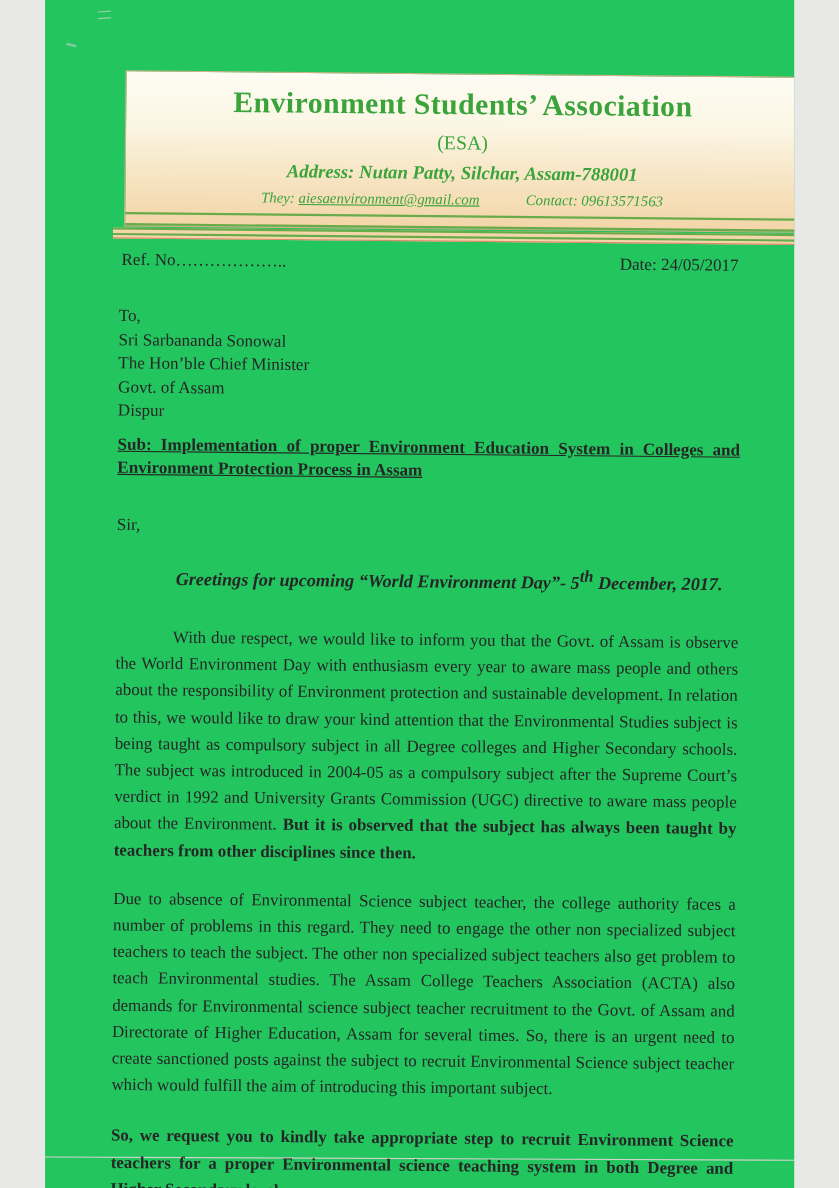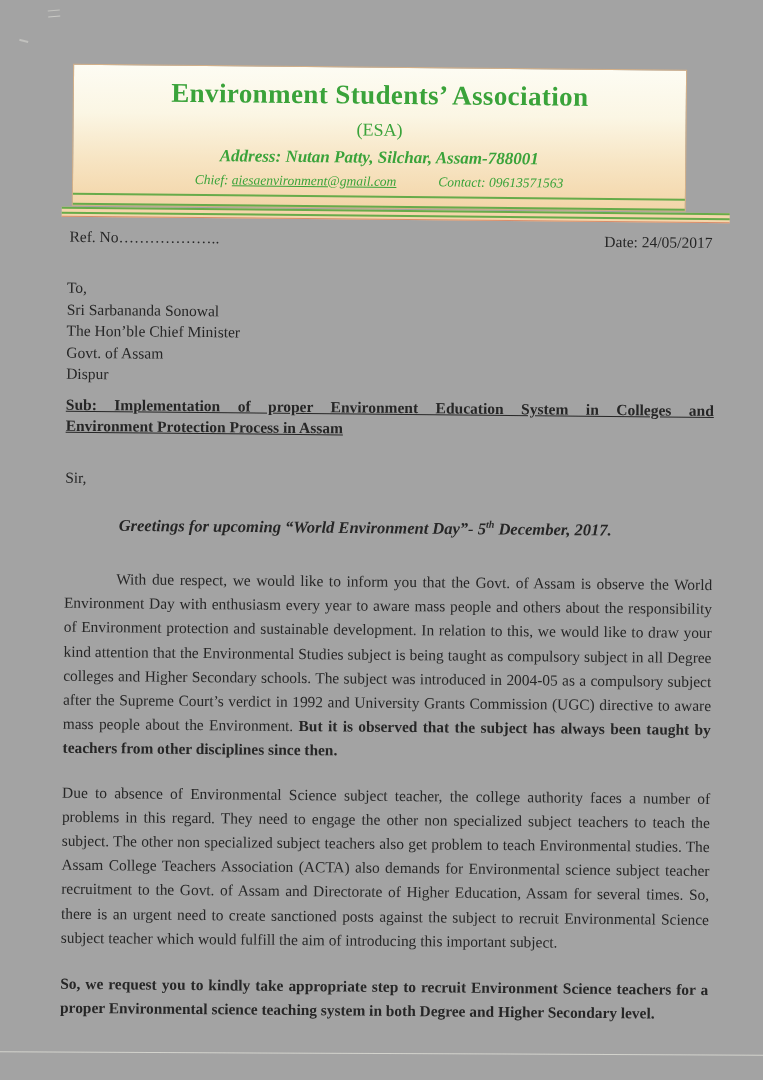--- a/index.html
+++ b/index.html
@@ -1,20 +1,20 @@
 <!DOCTYPE html>
 <html><head>
 <meta charset="utf-8">
 <style>
   html,body{margin:0;padding:0;background:#e8e8e6;}
   .page{
     position:relative;
-    width:763px;height:1080px;
+    width:681px;height:1080px;
     margin:0 auto;
-    background:#a3a3a3;
+    background:#22c55e;
     overflow:hidden;
     font-family:"Liberation Serif","DejaVu Serif",serif;
     color:#262626;
   }
   
   .artifact{position:absolute;background:transparent;pointer-events:none;}
   .artifact.a1{left:48px;top:10px;width:12px;height:5px;border-top:1px solid #d2d2cc;border-bottom:1px solid #dcdcd6;transform:rotate(-4deg);opacity:.7;}
   .artifact.a2{left:20px;top:34px;width:9px;height:6px;border-bottom:2px solid #d6d6d0;transform:rotate(14deg);opacity:.6;filter:blur(.4px);}
   .bottom-hairline{position:absolute;left:-5px;top:1053px;width:780px;border-top:1.5px solid #d3d3cd;transform:rotate(.25deg);}
 
@@ -65,21 +65,21 @@
     font-size:15.5px;font-weight:bold;line-height:21.5px;
     text-align:justify;
   }
   .subject .l1{display:block;text-align:justify;text-align-last:justify;text-decoration:underline;}
   .subject .l2{display:inline-block;text-decoration:underline;}
   .sir{margin:30px 47px 0 68px;font-size:15.5px;line-height:21px;}
   .greeting{
     margin:21px 47px 0 122px;
     font-size:16.5px;font-weight:bold;font-style:italic;line-height:24px;
   }
-  .greeting sup{font-size:10px;text-align:center;}
+  .greeting sup{font-size:15px;text-align:center;}
   .para{
     margin:20px 47px 0 68px;
     font-size:15.4px;line-height:24.2px;
     text-align:justify;
   }
   .para.first{margin-top:30px;text-indent:52px;}
   .para.request{font-weight:bold;margin-top:22px;}
 </style>
 </head>
 <body>
@@ -90,21 +90,21 @@
   <div class="artifact a2"></div>
   <div class="bottom-hairline"></div>
 
   <div class="sheet">
 
     <div class="letterhead">
       <div class="org-name">Environment Students’ Association</div>
       <div class="org-abbr">(ESA)</div>
       <div class="org-address">Address: Nutan Patty, Silchar, Assam-788001</div>
       <div class="contact-row">
-        <span>Chief: </span><span class="email-addr">aiesaenvironment@gmail.com</span><span class="phone">Contact: 09613571563</span>
+        <span>They: </span><span class="email-addr">aiesaenvironment@gmail.com</span><span class="phone">Contact: 09613571563</span>
       </div>
       <div class="inner-rule"></div>
     </div>
     <div class="band"></div>
 
     <div class="meta-row">
       <span>Ref. No………………..</span>
       <span>Date: 24/05/2017</span>
     </div>
 

